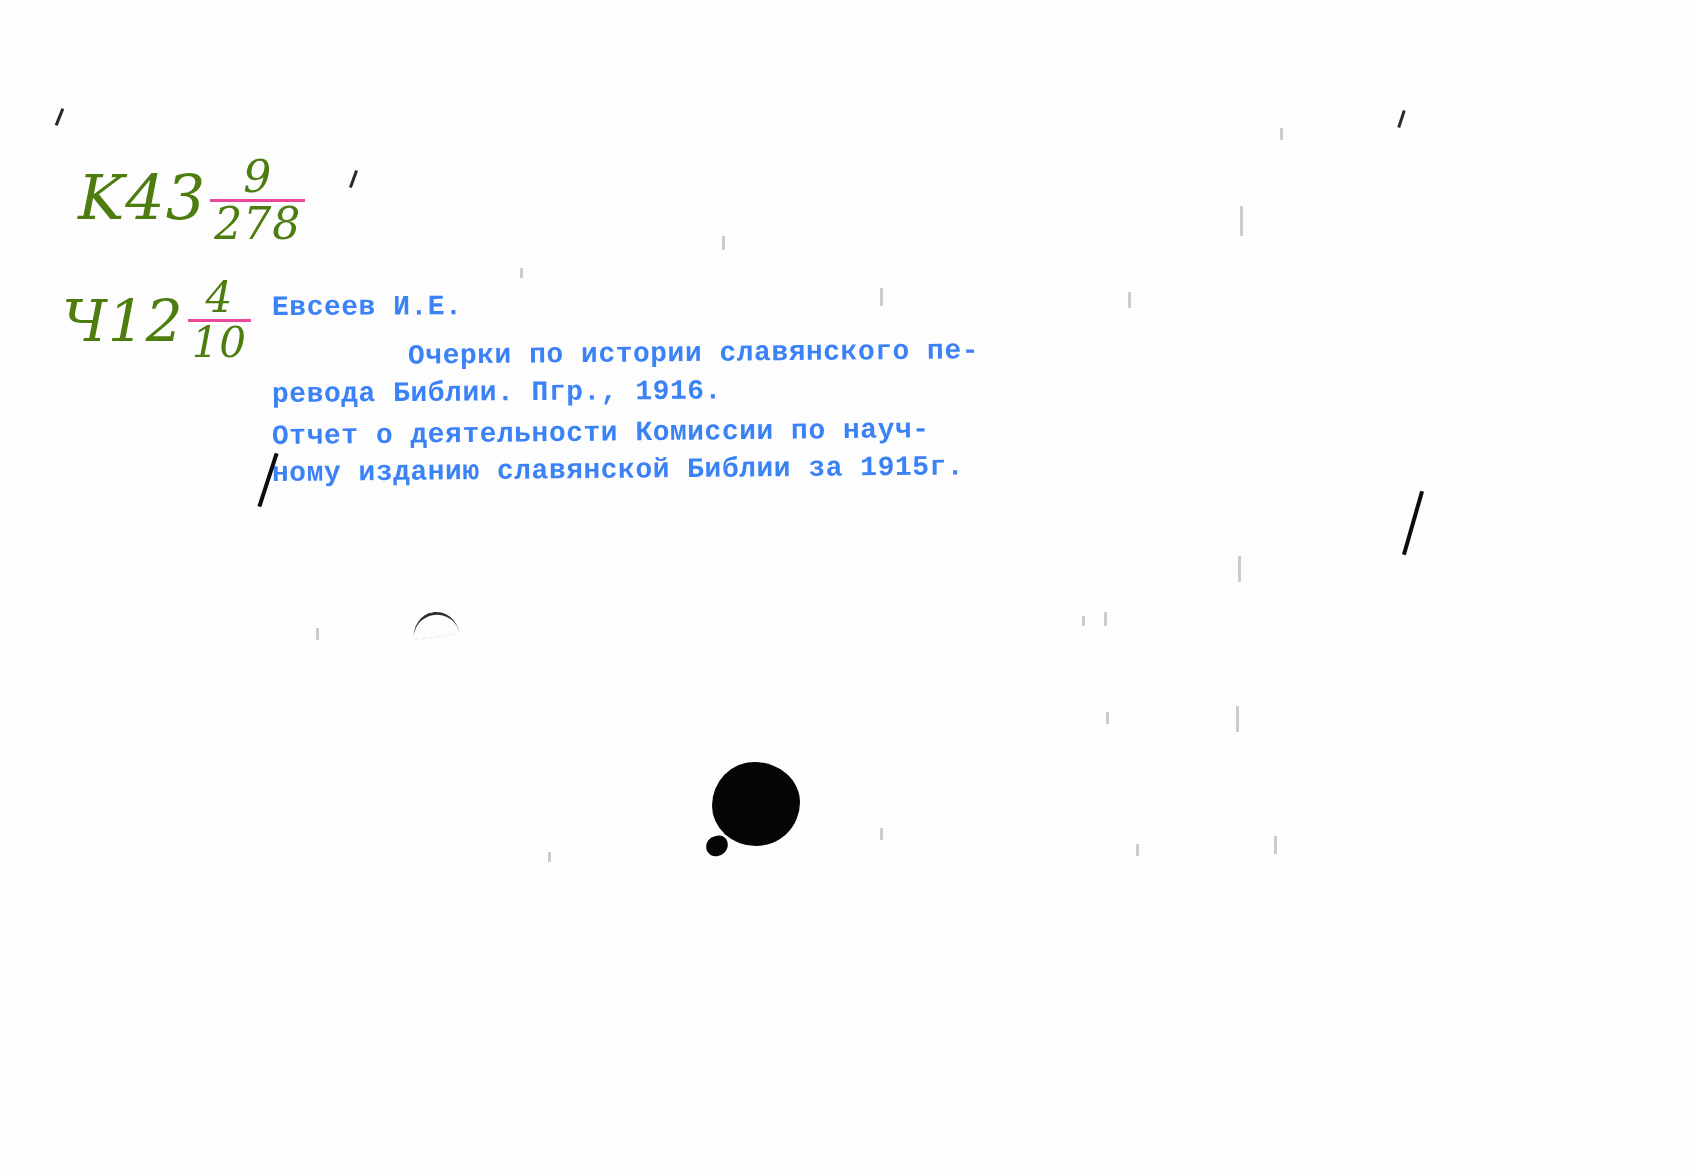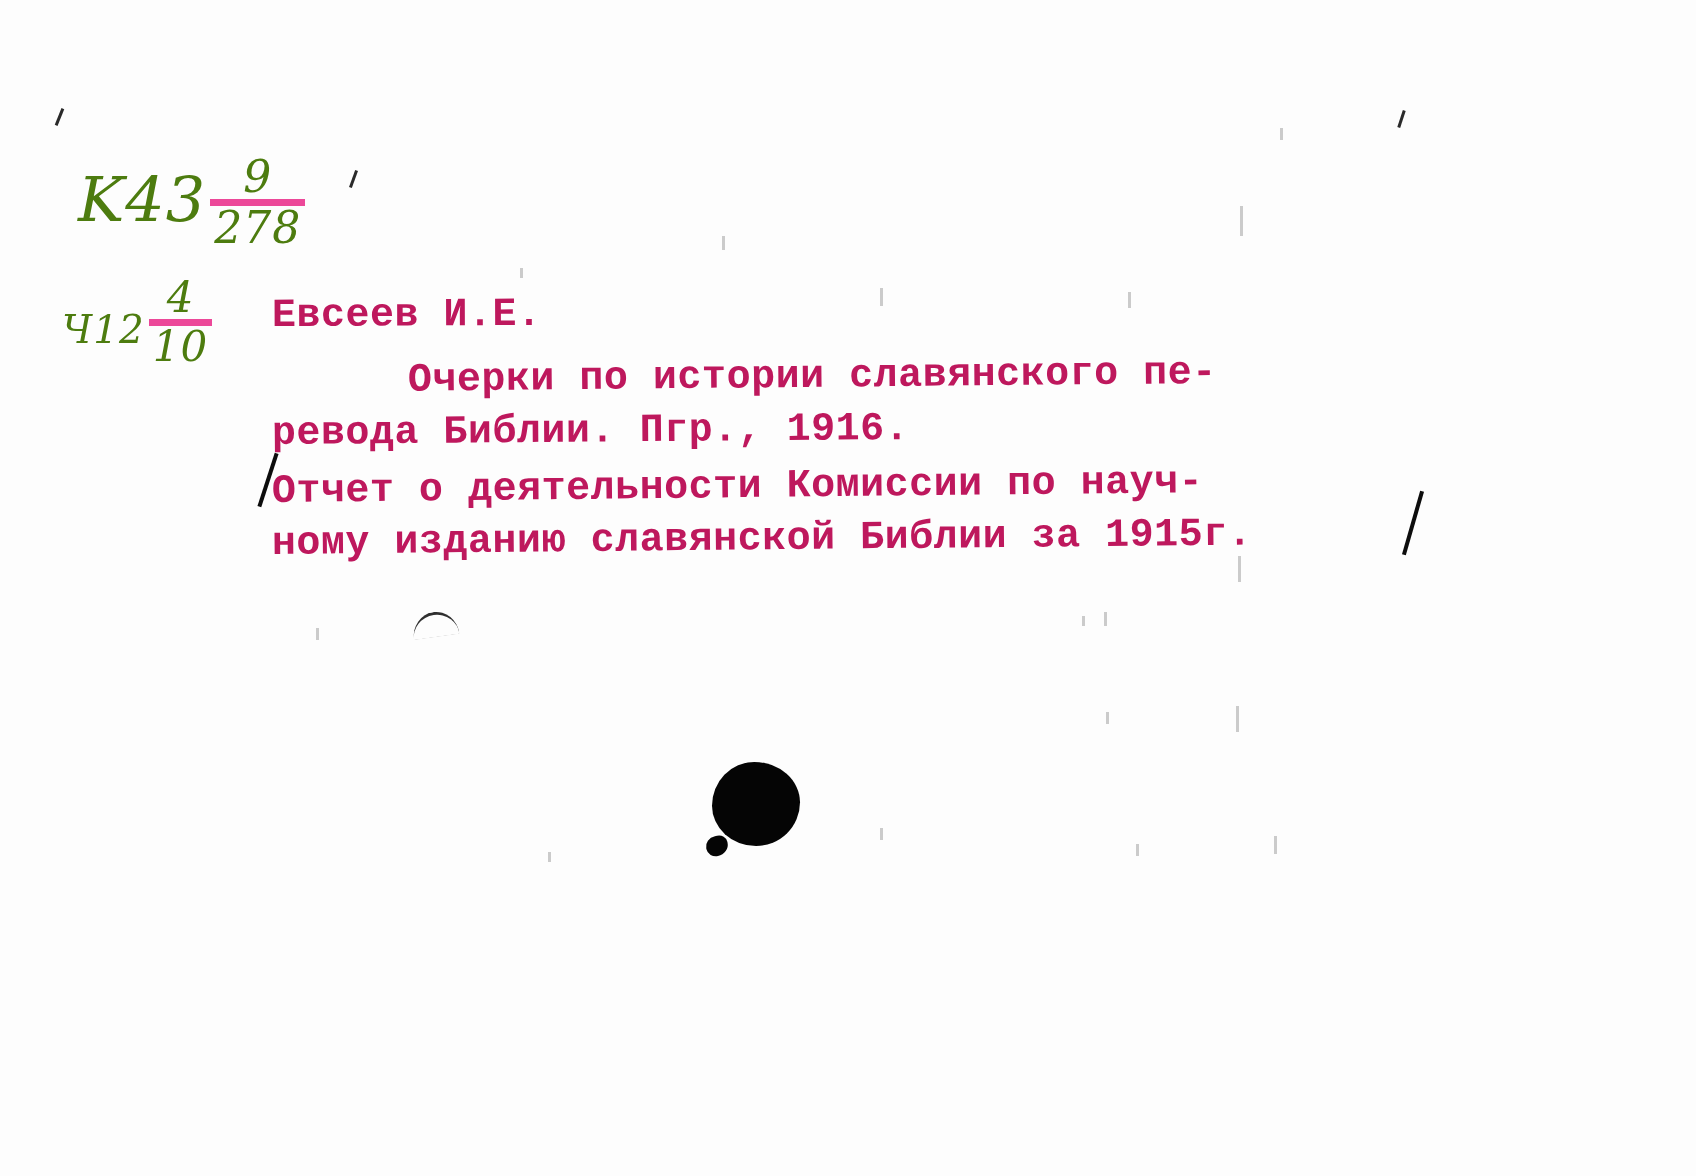--- a/index.html
+++ b/index.html
@@ -50,50 +50,50 @@
     line-height: .96;
     font-size: 44px;
     margin-left: 4px;
     position: relative;
     top: -2px;
   }
   .fraction .num {
     padding: 0 4px 1px 4px;
   }
   .fraction .den {
-    border-top: 7px solid #ec4899;
+    border-top: 3px solid #ec4899;
     padding: 1px 4px 0 4px;
   }
 
   #shelfmark-top {
     left: 78px;
     top: 158px;
   }
   #shelfmark-bottom {
     left: 62px;
     top: 282px;
   }
   #shelfmark-bottom .hw-lead {
-    font-size: 39px;
+    font-size: 58px;
   }
   #shelfmark-bottom .fraction {
     font-size: 42px;
     top: -4px;
   }
 
   
   .typed-block {
     position: absolute;
     left: 272px;
     top: 290px;
     width: 1180px;
     font-family: "Liberation Mono", monospace;
-    font-size: 40px;
+    font-size: 28px;
     line-height: 1.30;
-    color: #be185d;
+    color: #3b82f6;
     letter-spacing: 0.5px;
     font-weight: 700;
   }
   .typed-line {
     white-space: pre;
     transform-origin: left center;
   }
   .line-author  { transform: rotate(-0.25deg); }
   .line-title1  { padding-left: 136px; transform: rotate(-0.55deg); margin-top: 14px;}
   .line-title2  { transform: rotate(-0.45deg); }

